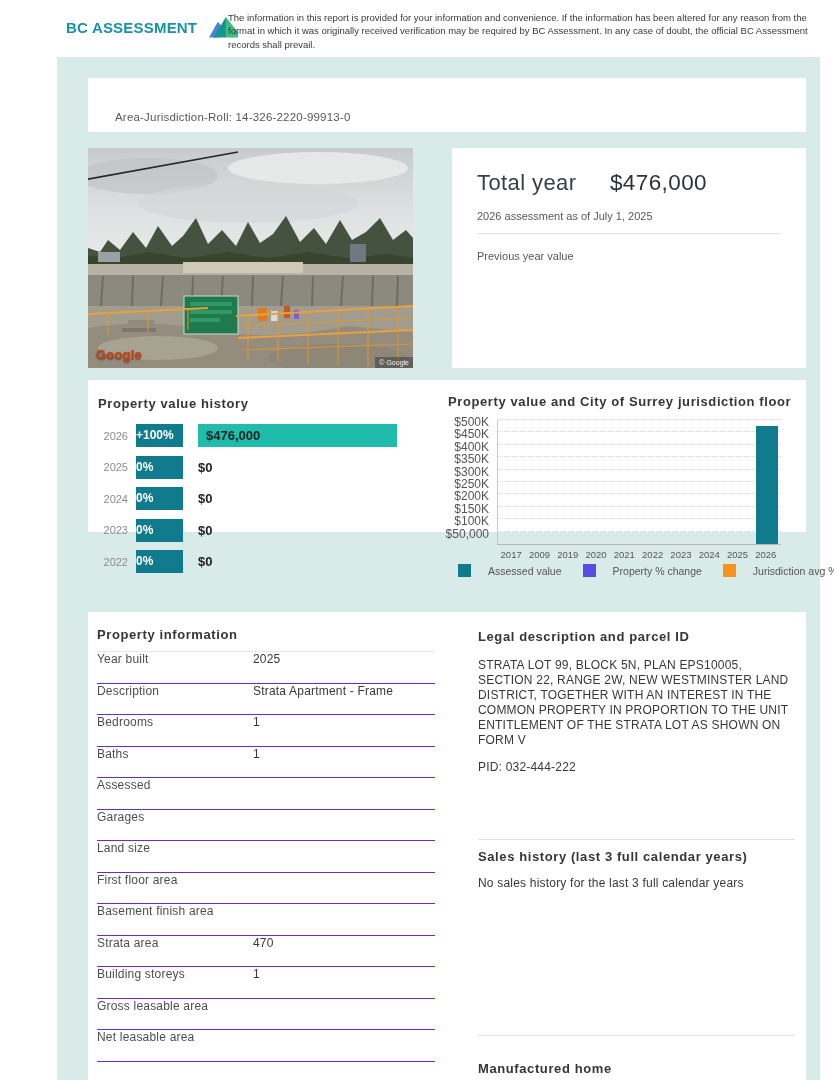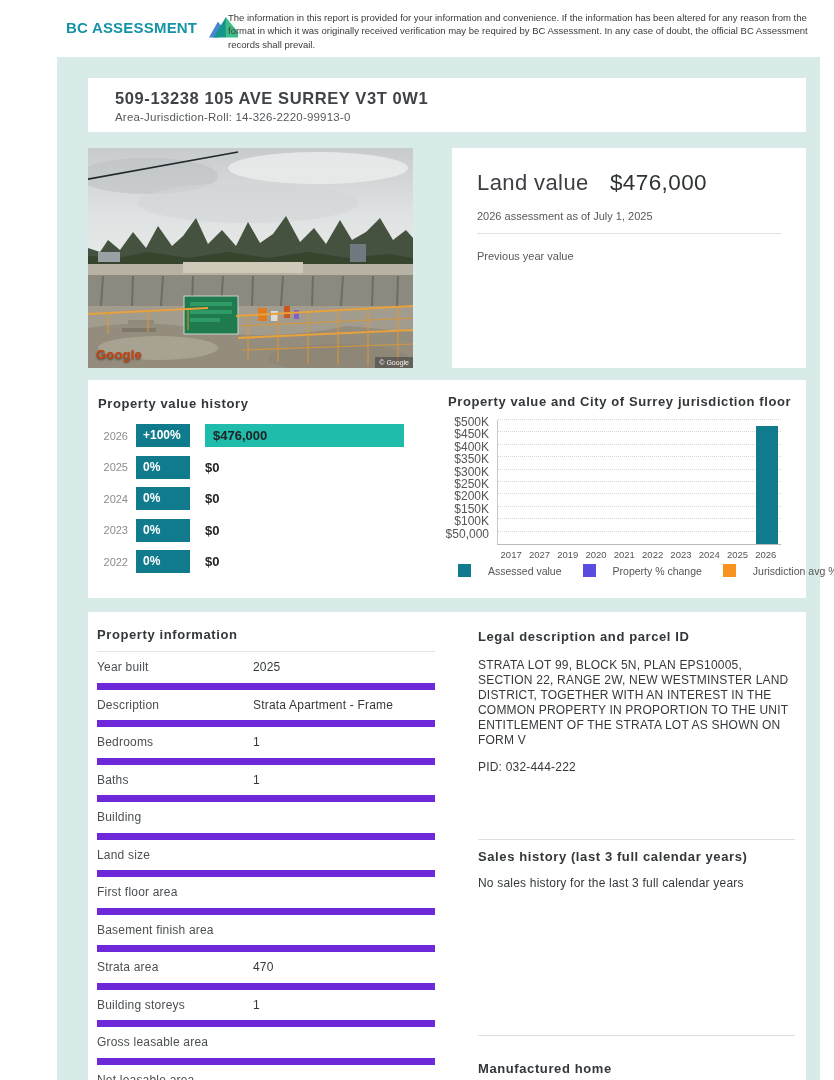--- a/index.html
+++ b/index.html
@@ -25,28 +25,28 @@
   .gcp{position:absolute;right:0;bottom:0;color:#f5f5f5;font-size:7px;background:rgba(60,60,60,.55);padding:2px 4px;}
   
   #card-total{left:395px;top:91px;width:354px;height:220px;}
   .tv-inner{padding:22px 25px 0 25px;}
   .tv-row{display:flex;align-items:baseline;}
   .tv-label{font-size:22px;color:#3b3f42;letter-spacing:.4px;}
   .tv-value{margin-left:auto;margin-right:74px;font-size:22.5px;color:#2f3335;letter-spacing:.4px;}
   .tv-note{margin-top:14px;font-size:11px;color:#55595c;padding-bottom:11px;border-bottom:1px solid #e2e2e2;}
   .tv-prev{margin-top:16px;font-size:11px;color:#55595c;}
   
-  #card-vh{left:31px;top:323px;width:718px;height:218px;}
+  #card-vh{left:31px;top:323px;width:718px;height:152px;}
   .sec-title{font-size:13px;font-weight:700;color:#33373a;letter-spacing:.6px;}
   #vh-title{position:absolute;left:10px;top:16px;}
   #vh-rows{position:absolute;left:0;top:44px;width:420px;}
   .vh-row{display:flex;align-items:center;height:23px;margin-bottom:8.5px;}
   .vh-year{width:40px;text-align:right;font-size:11px;color:#8c8c8c;}
   .vh-badge{margin-left:8px;width:47px;height:23px;line-height:23px;background:#0f7b8c;color:#fff;
-            font-size:12px;font-weight:700;padding-left:7px;}
+            font-size:12px;font-weight:700;}
   .vh-valwrap{position:relative;margin-left:15px;height:23px;flex:1;}
   .vh-bar{position:absolute;left:0;top:0;height:23px;background:#1fbcab;}
   .vh-value{position:absolute;left:0;top:0;line-height:23px;font-size:13px;font-weight:700;color:#202224;}
   .vh-value.inbar{left:8px;}
   
   #chart-title{position:absolute;left:360px;top:14px;}
   #chart-ylabels{position:absolute;left:346px;top:40px;width:59px;height:124px;}
   .ytick{position:absolute;right:4px;font-size:12px;color:#555;white-space:nowrap;}
   #chart-plot{position:absolute;left:409px;top:40px;width:283px;height:124px;
               border-left:1px solid #c9c9c9;border-bottom:1px solid #b9b9b9;}
@@ -54,21 +54,21 @@
   .chart-bar{position:absolute;bottom:0;}
   #chart-xlabels{position:absolute;left:409px;top:169px;width:283px;display:flex;}
   .xtick{flex:1;text-align:center;font-size:9.5px;color:#555;}
   #chart-legend{position:absolute;left:370px;top:184px;display:flex;align-items:center;gap:17px;}
   .leg-swatch{width:13px;height:13px;flex:0 0 auto;}
   .leg-label{font-size:10.5px;color:#555;margin-right:4px;white-space:nowrap;}
   
   #card-info{left:31px;top:555px;width:718px;height:525px;}
   #pi-left{position:absolute;left:9px;top:15px;width:338px;}
   #pi-title{display:block;padding-bottom:9px;border-bottom:1px solid #e6e6e6;}
-  .pi-row{display:flex;align-items:center;height:30.5px;border-bottom:7px solid #6d28d9;}
+  .pi-row{display:flex;height:30.5px;border-bottom:1px solid #6d28d9;}
   .pi-label{flex:0 0 156px;font-size:12px;color:#4b4f52;letter-spacing:.2px;}
   .pi-value{font-size:12px;color:#35393c;letter-spacing:.2px;}
   #pi-right{position:absolute;left:390px;top:15px;width:317px;}
   #legal-desc{margin-top:13px;font-size:12px;line-height:15px;color:#35393c;letter-spacing:.2px;}
   #legal-pid{margin-top:12px;font-size:12px;color:#35393c;letter-spacing:.2px;}
   .divider{margin-top:65px;border-top:1px solid #e0e0e0;height:0;}
   #sales-title{display:block;margin-top:9px;}
   #sales-empty{margin-top:12px;font-size:12px;color:#35393c;letter-spacing:.2px;}
   #divider2{margin-top:145px;}
   #mh-title{display:block;margin-top:25px;}
@@ -89,21 +89,20 @@
           <polygon points="19,2 33,19 33,25 19,25" fill="#3fbb85"></polygon>
         </svg>
       </span>
     </div>
     <div id="disclaimer">The information in this report is provided for your information and convenience. If the information has been altered for any reason from the format in which it was originally received verification may be required by BC Assessment. In any case of doubt, the official BC Assessment records shall prevail.</div>
   </div>
 
   <div id="mint">
 
     <div class="card" id="card-address">
-      <div id="addr-title">509-13238 105 AVE SURREY V3T 0W1</div>
       <div id="addr-sub">Area-Jurisdiction-Roll: 14-326-2220-99913-0</div>
     </div>
 
     <div id="photo">
       <svg width="325" height="220" viewBox="0 0 325 220">
         <defs>
           <linearGradient id="sky" x1="0" y1="0" x2="0" y2="1">
             <stop offset="0" stop-color="#c7cbcd"></stop>
             <stop offset=".55" stop-color="#dfe2e2"></stop>
             <stop offset="1" stop-color="#e9ebea"></stop>
@@ -174,21 +173,21 @@
           <line x1="100" y1="161" x2="100" y2="182"></line>
         </g>
       </svg>
       <span class="gwm">Google</span>
       <span class="gcp">© Google</span>
     </div>
 
     <div class="card" id="card-total">
       <div class="tv-inner">
         <div class="tv-row">
-          <span class="tv-label">Land value</span>
+          <span class="tv-label">Total year</span>
           <span class="tv-value">$476,000</span>
         </div>
         <div class="tv-note">2026 assessment as of July 1, 2025</div>
         <div class="tv-prev">Previous year value</div>
       </div>
     </div>
 
     <div class="card" id="card-vh">
       <div class="sec-title" id="vh-title">Property value history</div>
       <div id="vh-rows">
@@ -251,21 +250,21 @@
           <div class="gridline" style="bottom: 74px;"></div>
           <div class="gridline" style="bottom: 62px;"></div>
           <div class="gridline" style="bottom: 50px;"></div>
           <div class="gridline" style="bottom: 37px;"></div>
           <div class="gridline" style="bottom: 25px;"></div>
           <div class="gridline" style="bottom: 12px;"></div>
           <div class="chart-bar" style="left: 258px; width: 22px; height: 118px; background: rgb(15, 123, 140);"></div>
         </div>
       <div id="chart-xlabels">
           <span class="xtick">2017</span>
-          <span class="xtick">2027</span>
+          <span class="xtick">2009</span>
           <span class="xtick">2019</span>
           <span class="xtick">2020</span>
           <span class="xtick">2021</span>
           <span class="xtick">2022</span>
           <span class="xtick">2023</span>
           <span class="xtick">2024</span>
           <span class="xtick">2025</span>
           <span class="xtick">2026</span>
         </div>
       <div id="chart-legend">
@@ -292,21 +291,25 @@
             </div>
             <div class="pi-row">
               <span class="pi-label">Bedrooms</span>
               <span class="pi-value">1</span>
             </div>
             <div class="pi-row">
               <span class="pi-label">Baths</span>
               <span class="pi-value">1</span>
             </div>
             <div class="pi-row">
-              <span class="pi-label">Building</span>
+              <span class="pi-label">Assessed</span>
+              <span class="pi-value"></span>
+            </div>
+            <div class="pi-row">
+              <span class="pi-label">Garages</span>
               <span class="pi-value"></span>
             </div>
             <div class="pi-row">
               <span class="pi-label">Land size</span>
               <span class="pi-value"></span>
             </div>
             <div class="pi-row">
               <span class="pi-label">First floor area</span>
               <span class="pi-value"></span>
             </div>

